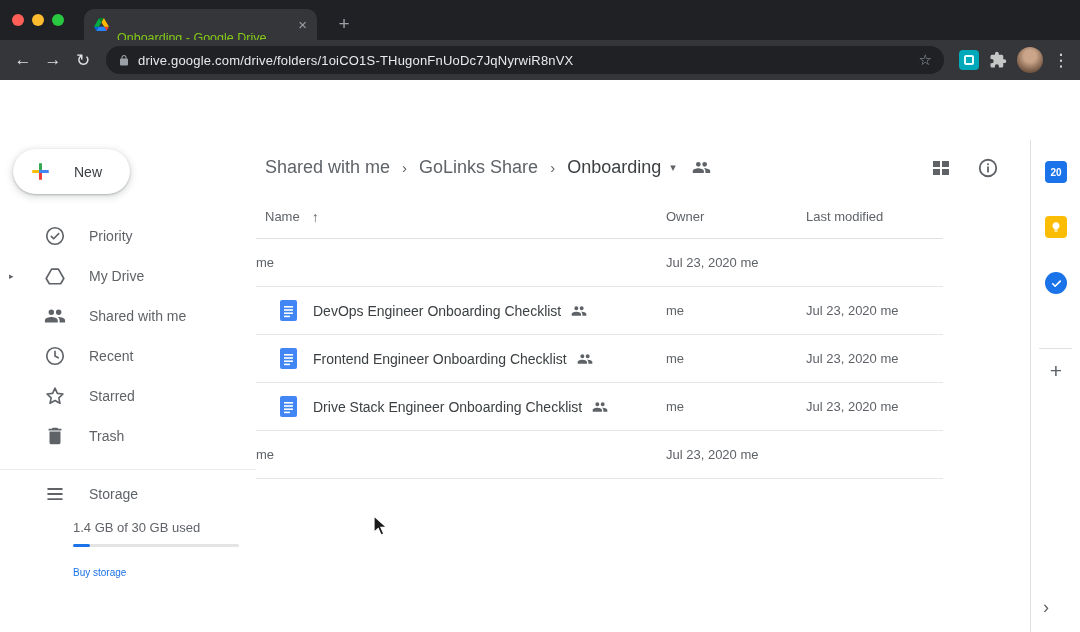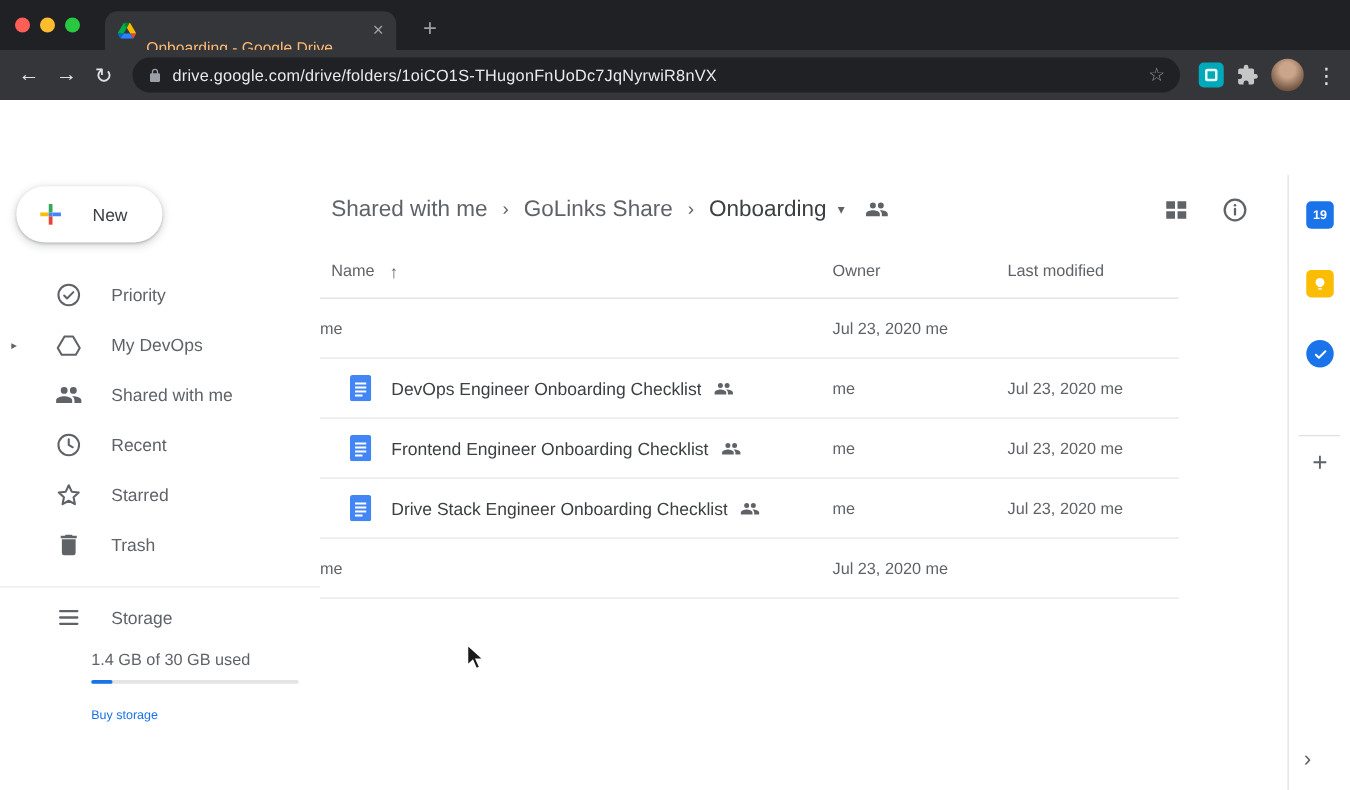--- a/index.html
+++ b/index.html
@@ -11,21 +11,21 @@
 
   
   .tabstrip { position:absolute; top:0; left:0; right:0; height:40px; background:#202124; }
   .traffic { position:absolute; left:12px; top:14px; display:flex; gap:8px; }
   .light { width:12px; height:12px; border-radius:50%; }
   .light-close { background:#ff5f57; }
   .light-min { background:#febc2e; }
   .light-zoom { background:#28c840; }
   .tab { position:absolute; left:84px; top:9px; width:233px; height:31px; background:#35363a;
          border-radius:10px 10px 0 0; display:flex; align-items:center; gap:8px; padding:0 10px; }
-  .tab-title { flex:1; font-size:12.5px; color:#fdba74; white-space:nowrap; overflow:hidden;margin-top:26px; }
+  .tab-title { flex:1; font-size:12.5px; color:#84cc16; white-space:nowrap; overflow:hidden;margin-top:26px; }
   .tab-close { color:#9aa0a6; font-size:15px; line-height:1; }
   .newtab-btn { position:absolute; left:331px; top:11px; width:26px; height:26px; color:#9aa0a6;
                 font-size:19px; display:flex; align-items:center; justify-content:center; }
 
   
   .toolbar { position:absolute; top:40px; left:0; right:0; height:40px; background:#35363a;
              display:flex; align-items:center; padding:0 8px; }
   .nav-btn { width:30px; height:30px; display:flex; align-items:center; justify-content:center;
              color:#dfe1e5; font-size:17px; border-radius:50%; flex:none; }
   .omnibox { flex:1; height:28px; margin:0 8px; background:#202124; border-radius:14px;
@@ -248,21 +248,21 @@
       </span>
       <span class="nav-label">Priority</span>
     </div>
     <div class="nav-item">
       <span class="expand-caret">▸</span>
       <span class="nav-icon">
         <svg width="22" height="22" viewBox="0 0 24 24" fill="none" stroke="#5f6368" stroke-width="1.8" stroke-linejoin="round">
             <path d="M8.3 4.5h7.4l5.9 10.2-3.4 5.8H5.8l-3.4-5.8z"></path>
           </svg>
       </span>
-      <span class="nav-label">My DevOps</span>
+      <span class="nav-label">My Drive</span>
     </div>
     <div class="nav-item">
       <span class="nav-icon">
         <svg width="22" height="22" viewBox="0 0 24 24" fill="#5f6368">
             <path d="M16 11a3 3 0 1 0-3-3 3 3 0 0 0 3 3zm-8 0a3 3 0 1 0-3-3 3 3 0 0 0 3 3zm0 2c-2.33 0-7 1.17-7 3.5V19h14v-2.5C15 14.17 10.33 13 8 13zm8 0c-.29 0-.62.02-.97.05A4.22 4.22 0 0 1 17 16.5V19h6v-2.5c0-2.33-4.67-3.5-7-3.5z"></path>
           </svg>
       </span>
       <span class="nav-label">Shared with me</span>
     </div>
     <div class="nav-item">
@@ -419,21 +419,21 @@
     </div>
 
     <div class="frow">
       <div class="cell-owner">me</div>
       <div class="cell-mod">Jul 23, 2020 me</div>
     </div>
   </div>
 </div>
 
 <div class="rail">
-  <div class="rail-icon cal-chip">19</div>
+  <div class="rail-icon cal-chip">20</div>
   <div class="rail-icon keep-chip">
     <svg width="14" height="14" viewBox="0 0 24 24" fill="#fff">
         <path d="M12 4a6 6 0 0 0-3.5 10.9c.5.4.8 1 .9 1.6h5.2c.1-.6.4-1.2.9-1.6A6 6 0 0 0 12 4zm-2.5 14h5v1.2a1 1 0 0 1-1 1h-3a1 1 0 0 1-1-1z"></path>
       </svg>
   </div>
   <div class="rail-icon tasks-chip">
     <svg width="13" height="13" viewBox="0 0 24 24">
         <path fill="none" stroke="#fff" stroke-width="3" stroke-linecap="round" stroke-linejoin="round" d="M5 12.5l4.5 4.5L19 7.5"></path>
       </svg>
   </div>

